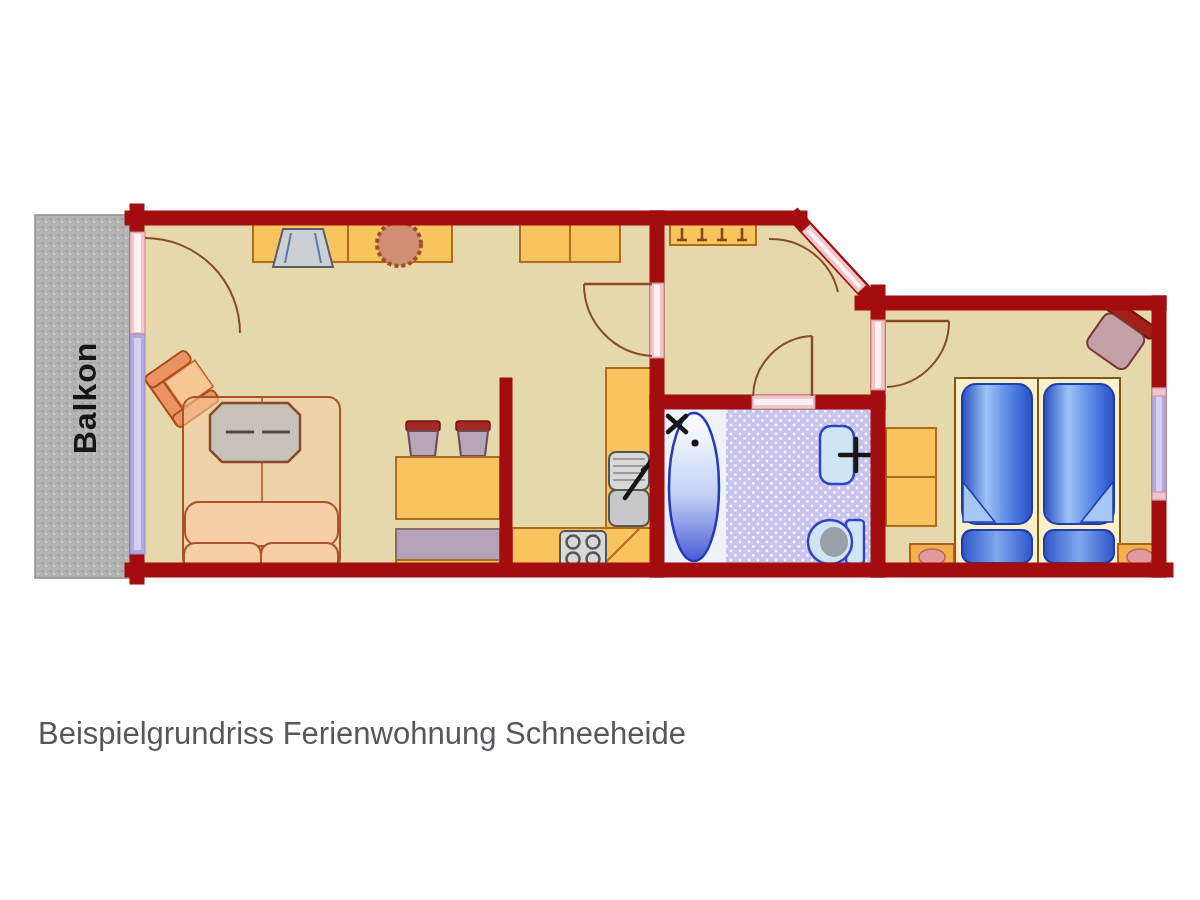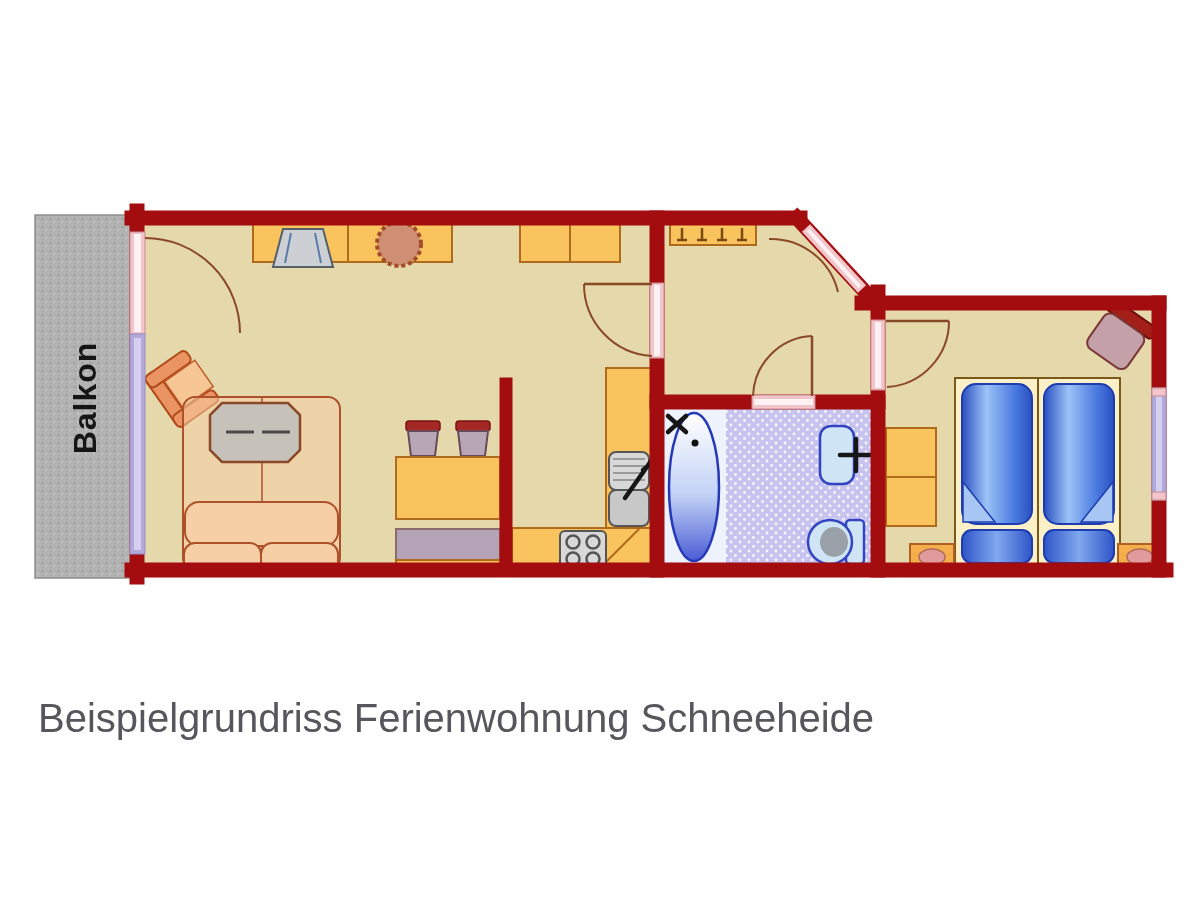--- a/index.html
+++ b/index.html
@@ -42,21 +42,21 @@
   .bedframe{fill:var(--bed-frame);stroke:#7a5818;stroke-width:2;}
   .duvet{fill:url(#grad-bed);stroke:#1c3cb0;stroke-width:2;}
   .fold{fill:#a8c6f4;stroke:#1c3cb0;stroke-width:1.5;}
   .pillow{fill:url(#grad-pillow);stroke:#1c3cb0;stroke-width:2;}
   .nstand{fill:#f4ae4c;stroke:#b06020;stroke-width:2;}
   .noval{fill:#e09c9c;stroke:#b06a5a;stroke-width:1.5;}
   .bchairback{fill:#a22018;stroke:#701008;stroke-width:2;}
   .bchairseat{fill:#c4a0a8;stroke:#7a3838;stroke-width:2;}
   .rackhook{stroke:#7a4a10;stroke-width:2.5;fill:none;}
   .tabline{stroke:#4a4a4a;stroke-width:3;fill:none;}
-  #caption{position:absolute;left:38px;top:696px;font-size:40px;color:var(--caption-text);white-space:nowrap;}
+  #caption{position:absolute;left:38px;top:716px;font-size:31px;color:var(--caption-text);white-space:nowrap;}
 </style>
 </head>
 <body>
 
 <svg id="plan" width="1200" height="900" viewBox="0 0 1200 900">
   <defs>
     <linearGradient id="grad-bed" x1="0" y1="0" x2="1" y2="0">
       <stop offset="0" stop-color="#2a50c0"></stop>
       <stop offset="0.35" stop-color="#9cc2f6"></stop>
       <stop offset="0.75" stop-color="#4a7ae0"></stop>

